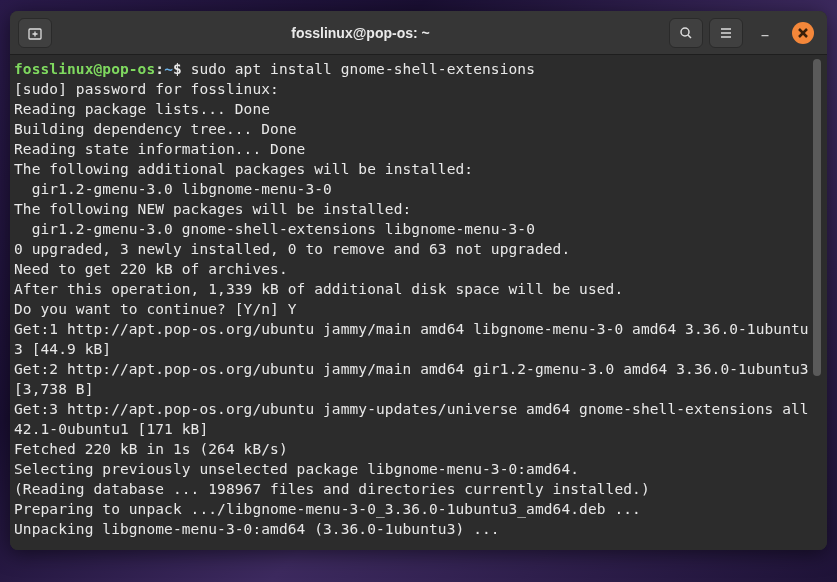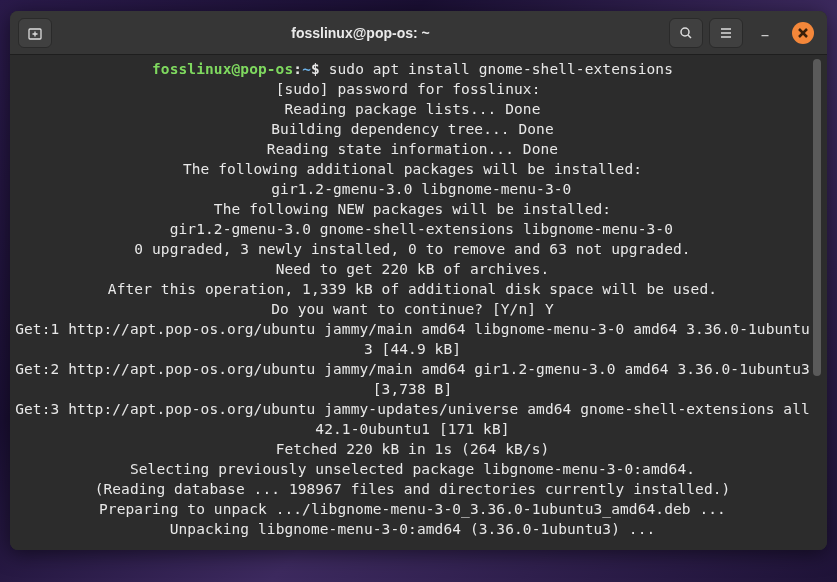--- a/index.html
+++ b/index.html
@@ -84,21 +84,20 @@
   }
   .terminal-content {
     flex: 1;
     color: #e8e8e8;
     font-size: 14.5px;
     line-height: 20px;
     white-space: pre-wrap;
     word-break: break-all;
     font-family: "DejaVu Sans Mono", "Liberation Mono", monospace;
     letter-spacing: 0.1px;
-    text-align: center;
   }
   .prompt-user { color: #7fd95f; font-weight: bold; }
   .prompt-sep { color: #e8e8e8; font-weight: bold; }
   .prompt-path { color: #6cb0e6; font-weight: bold; }
   .scrollbar {
     width: 12px;
     background: #2c2c2c;
     position: relative;
   }
   .scrollbar-thumb {

